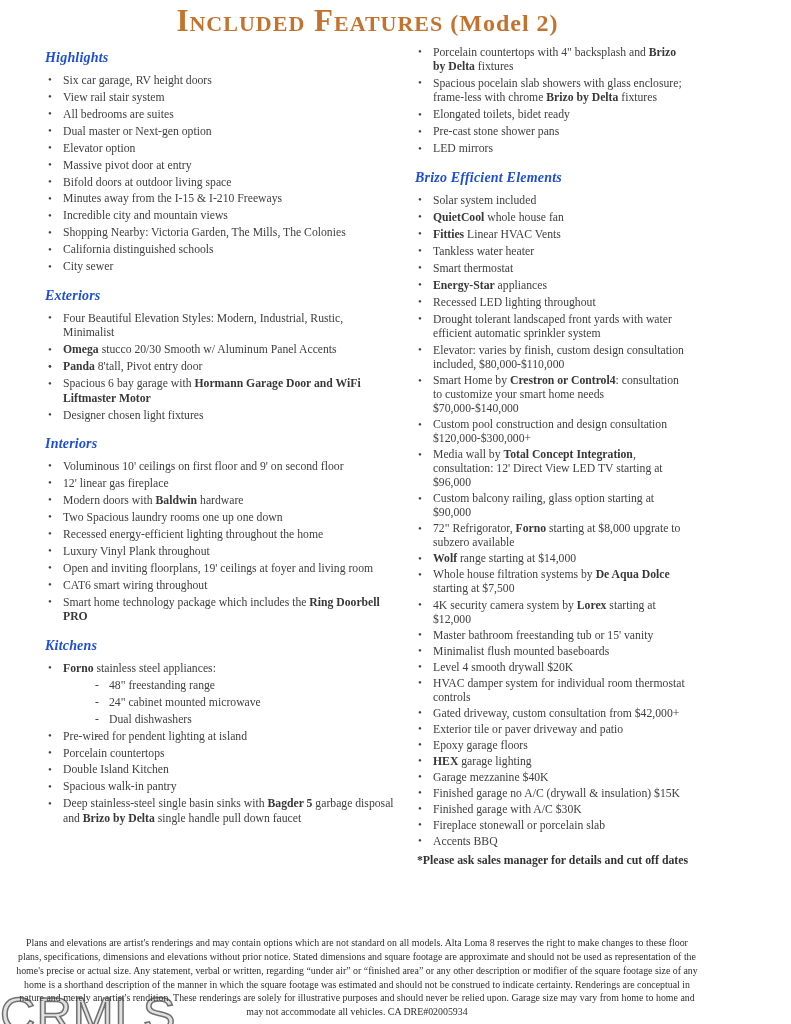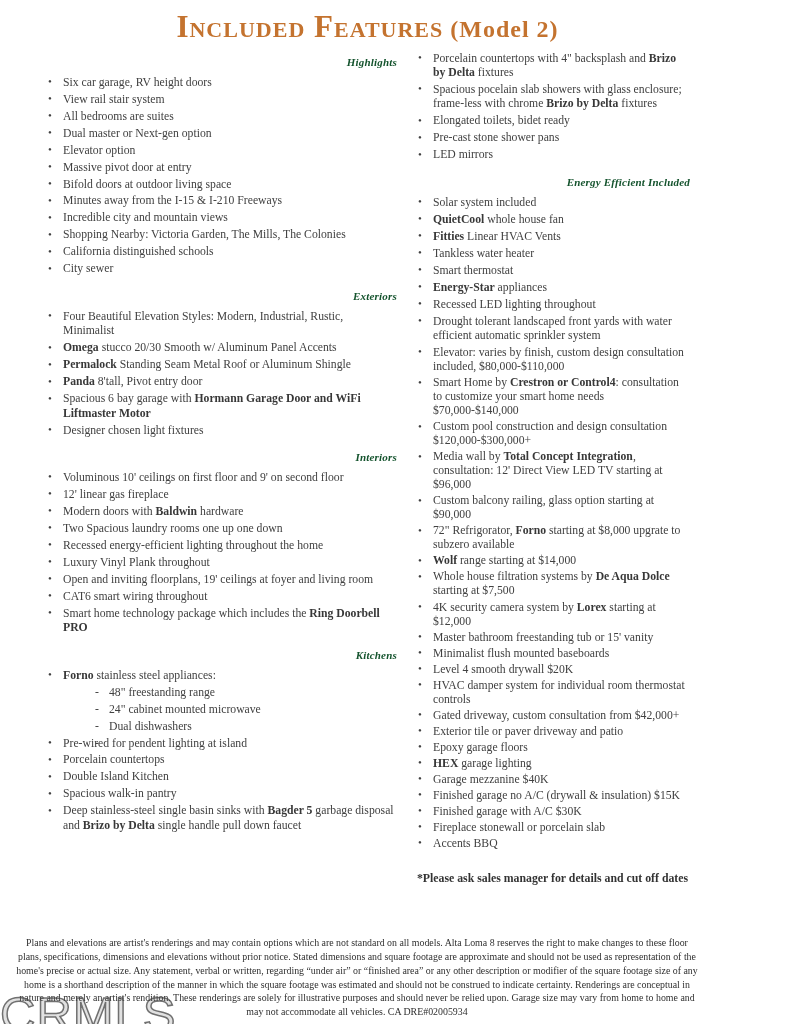--- a/index.html
+++ b/index.html
@@ -1,20 +1,20 @@
 <!DOCTYPE html>
 <html><head>
 <meta charset="utf-8">
 <style>
   html,body{margin:0;padding:0;background:#ffffff;}
   .page{
     position:relative;
     width:712px;height:1024px;
     box-sizing:border-box;
-    padding:10px 22px 0 45px;
+    padding:4px 22px 0 45px;
     background:#ffffff;
     font-family:"Liberation Serif", serif;
     color:#414141;
     overflow:hidden;
   }
   .title{
     margin:0 0 8px 0;
     text-align:center;
     color:#c4732f;
     font-weight:700;
@@ -27,48 +27,47 @@
   }
   .title-suffix{
     font-size:24px;
   }
   .columns{display:flex;gap:18px;margin-top:6px;}
   .col{min-width:0;}
   #col-left{flex:0 0 352px;}
   #col-right{flex:1;}
   .sec-head{
     margin:13px 0 8px 0;
-    color:#14532d;
-    font-size:11px;
+    color:#1d4ed8;
+    font-size:14px;
     font-style:italic;
     font-weight:700;
     white-space:pre-line;
     letter-spacing:.2px;
-    text-align:right;
   }
   .section:first-child .sec-head{margin-top:4px;}
   .feature-list{list-style:none;margin:0;padding:0;}
   .item{
     position:relative;
     padding-left:18px;
     margin-bottom:2.6px;
     font-size:11.7px;
     line-height:1.23;
   }
   .item .marker{
     position:absolute;left:3px;top:-0.5px;
     font-size:11px;color:#414141;
   }
   .item.sub{padding-left:64px;}
   .item.sub .marker{left:50px;top:0;font-size:11.7px;}
   .item b{color:#383838;}
   
   #col-right .section:nth-child(3) .item{margin-bottom:2px;line-height:1.2;}
   .footnote{
-    margin-top:20px;
+    margin-top:4px;
     text-align:center;
     font-weight:700;
     font-size:11.8px;
     color:#333333;
   }
   .disclaimer{
     position:absolute;
     left:14px;right:12px;top:936px;
     font-size:9.9px;
     line-height:1.4;
@@ -110,21 +109,21 @@
             <li class="item"><span class="marker">•</span><span class="txt">Shopping Nearby: Victoria Garden, The Mills, The Colonies</span></li>
             <li class="item"><span class="marker">•</span><span class="txt">California distinguished schools</span></li>
             <li class="item"><span class="marker">•</span><span class="txt">City sewer</span></li>
           </ul>
         </section>
         <section class="section">
           <h2 class="sec-head">Exteriors</h2>
           <ul class="feature-list">
             <li class="item"><span class="marker">•</span><span class="txt">Four Beautiful Elevation Styles: Modern, Industrial, Rustic, Minimalist</span></li>
             <li class="item"><span class="marker">•</span><span class="txt"><b>Omega</b> stucco 20/30 Smooth w/ Aluminum Panel Accents</span></li>
-            <li class="item"><span class="marker">•</span><span class="txt"><b>Permalock</b> Standing Seam Metal Roof or Aluminum Shingle</span></li>
+            <li class="item"><span class="marker">•</span></li>
             <li class="item"><span class="marker">•</span><span class="txt"><b>Panda</b> 8'tall, Pivot entry door</span></li>
             <li class="item"><span class="marker">•</span><span class="txt">Spacious 6 bay garage with <b>Hormann Garage Door and WiFi Liftmaster Motor</b></span></li>
             <li class="item"><span class="marker">•</span><span class="txt">Designer chosen light fixtures</span></li>
           </ul>
         </section>
         <section class="section">
           <h2 class="sec-head">Interiors</h2>
           <ul class="feature-list">
             <li class="item"><span class="marker">•</span><span class="txt">Voluminous 10' ceilings on first floor and 9' on second floor</span></li>
             <li class="item"><span class="marker">•</span><span class="txt">12' linear gas fireplace</span></li>
@@ -158,21 +157,21 @@
     <section class="section">
           <ul class="feature-list">
             <li class="item"><span class="marker">•</span><span class="txt">Porcelain countertops with 4" backsplash and <b>Brizo by Delta</b> fixtures</span></li>
             <li class="item"><span class="marker">•</span><span class="txt">Spacious pocelain slab showers with glass enclosure; frame-less with chrome <b>Brizo by Delta</b> fixtures</span></li>
             <li class="item"><span class="marker">•</span><span class="txt">Elongated toilets, bidet ready</span></li>
             <li class="item"><span class="marker">•</span><span class="txt">Pre-cast stone shower pans</span></li>
             <li class="item"><span class="marker">•</span><span class="txt">LED mirrors</span></li>
           </ul>
         </section>
         <section class="section">
-          <h2 class="sec-head">Energy Efficient Included</h2>
+          <h2 class="sec-head">Brizo Efficient Elements</h2>
           <ul class="feature-list">
             <li class="item"><span class="marker">•</span><span class="txt">Solar system included</span></li>
             <li class="item"><span class="marker">•</span><span class="txt"><b>QuietCool</b> whole house fan</span></li>
             <li class="item"><span class="marker">•</span><span class="txt"><b>Fitties</b> Linear HVAC Vents</span></li>
             <li class="item"><span class="marker">•</span><span class="txt">Tankless water heater</span></li>
             <li class="item"><span class="marker">•</span><span class="txt">Smart thermostat</span></li>
             <li class="item"><span class="marker">•</span><span class="txt"><b>Energy-Star</b> appliances</span></li>
             <li class="item"><span class="marker">•</span><span class="txt">Recessed LED lighting throughout</span></li>
             <li class="item"><span class="marker">•</span><span class="txt">Drought tolerant landscaped front yards with water efficient automatic sprinkler system</span></li>
           </ul>

